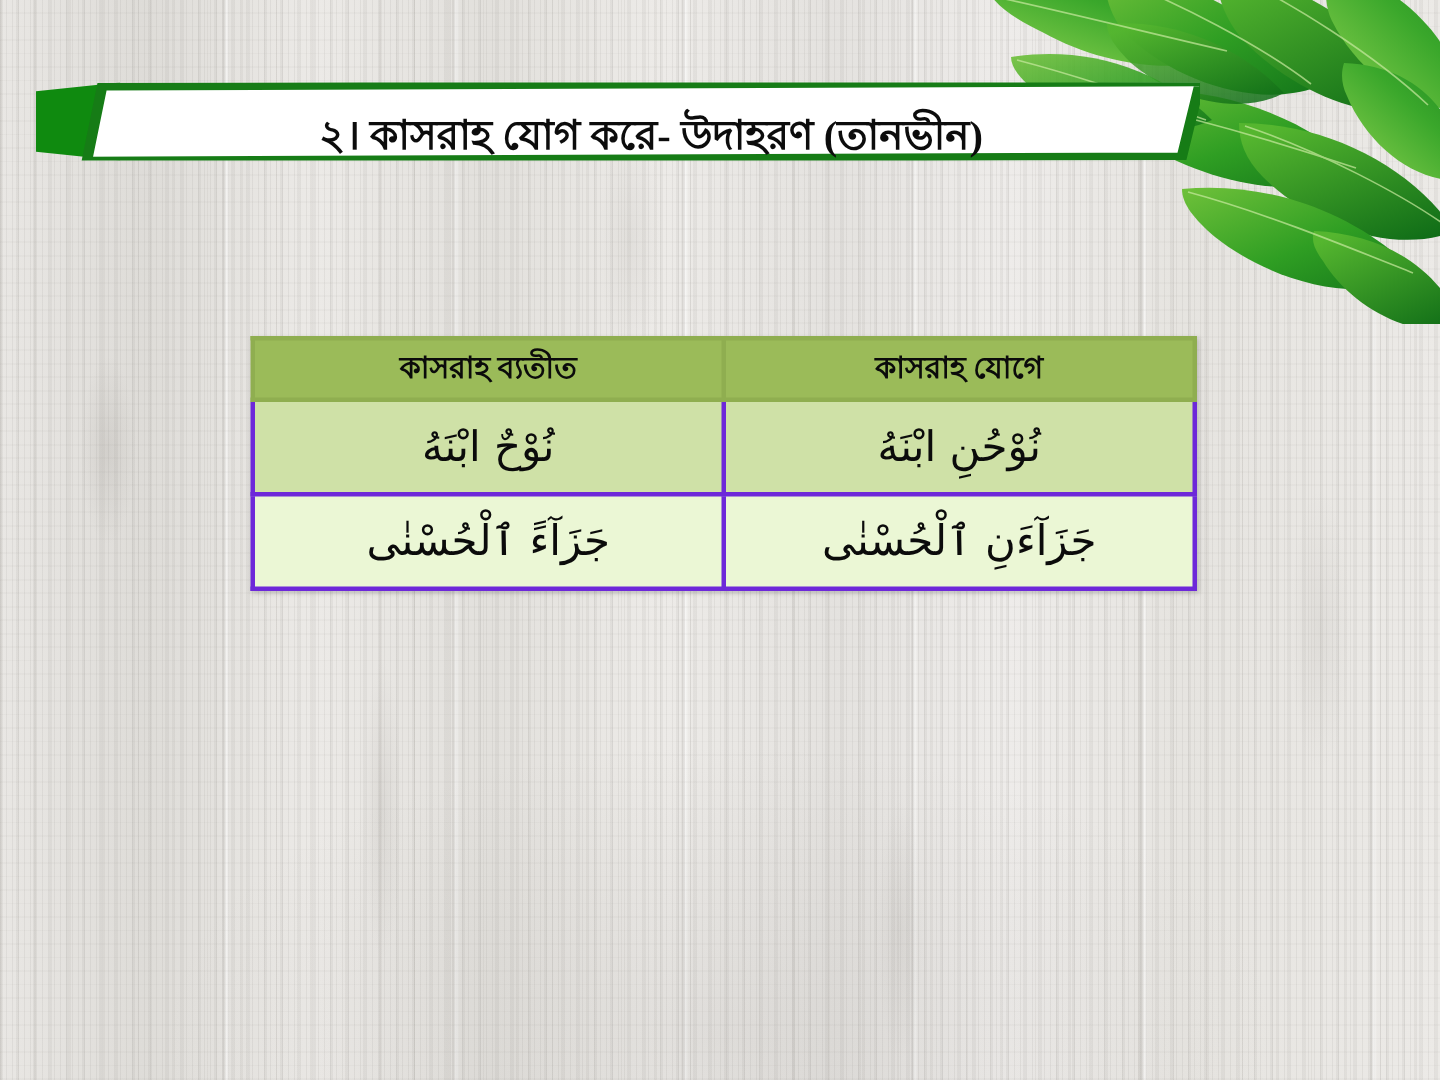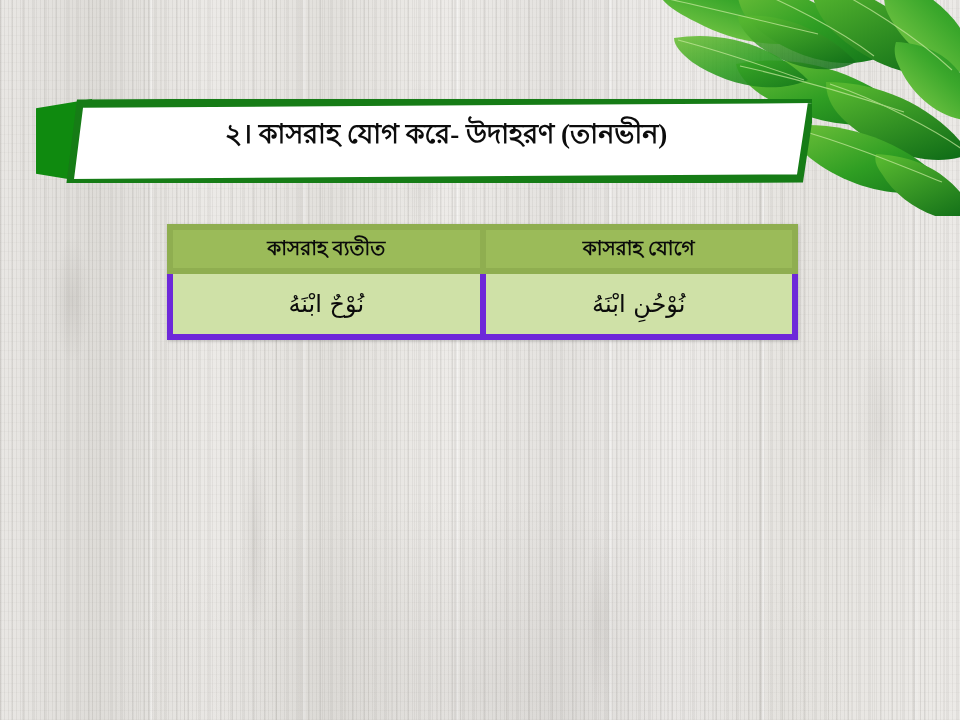--- a/index.html
+++ b/index.html
@@ -65,52 +65,52 @@
 
   
   .leaves{
     position:absolute;top:-14px;right:-10px;width:330px;height:230px;
     pointer-events:none;
   }
   .leaves svg{display:block;width:100%;height:100%;}
 
   
   .banner-wrap{
-    position:absolute;left:36px;top:55px;width:776px;height:84px;margin-top:44px;
+    position:absolute;left:24px;top:55px;width:776px;height:52px;
   }
   .banner-wrap svg{position:absolute;inset:0;width:100%;height:100%;}
   .banner-text{
     position:absolute;left:60px;top:0;width:700px;height:72px;
     display:flex;align-items:center;justify-content:center;
     font-family:"Liberation Serif","DejaVu Serif",serif;
     font-size:27px;font-weight:700;color:#0c0c0c;letter-spacing:0px;
     white-space:nowrap;
   }
 
   
   .tbl{
     position:absolute;left:167px;top:224px;width:631px;
     border-collapse:collapse;border-spacing:0;
     box-shadow:1px 1px 3px rgba(60,60,60,.25);
     table-layout:fixed;
   }
   .tbl td,.tbl th{
-    padding:0;margin:12px;border:6px solid #6d28d9;
+    padding:0;margin:12px;border:3px solid #6d28d9;
     text-align:center;vertical-align:middle;
   }
   .tbl th{
     background:#9bbb59;height:38px;
     font-family:"Liberation Serif","DejaVu Serif",serif;
     font-size:20px;font-weight:700;color:#0b0b0b;
     border-color:#8fae50;
   }
   .tbl td{
     height:60px;
     font-family:"DejaVu Sans","Liberation Sans",sans-serif;
-    font-size:24px;color:#0b0b0b;direction:rtl;
+    font-size:28px;color:#0b0b0b;direction:rtl;
     line-height:1.5;white-space:nowrap;
   }
   .row-dark td{background:#cfe1a7;}
   .row-light td{background:#ebf7d5;}
   .ar{display:inline-block;direction:rtl;unicode-bidi:isolate;}
 </style>
 </head>
 <body>
 
 <div id="slide">
@@ -177,16 +177,20 @@
       <tr>
         <th>কাসরাহ ব্যতীত</th>
         <th>কাসরাহ যোগে</th>
       </tr>
     </thead>
     <tbody>
       <tr class="row-dark">
         <td><span class="ar">نُوْحٌ ابْنَهُ</span></td>
         <td><span class="ar">نُوْحُنِ ابْنَهُ</span></td>
       </tr>
+      <tr class="row-light">
+        <td><span class="ar">جَزَآءً ٱلْحُسْنٰى</span></td>
+        <td><span class="ar">جَزَآءَنِ ٱلْحُسْنٰى</span></td>
+      </tr>
     </tbody>
   </table>
 
 </div>
 
 </body></html>

